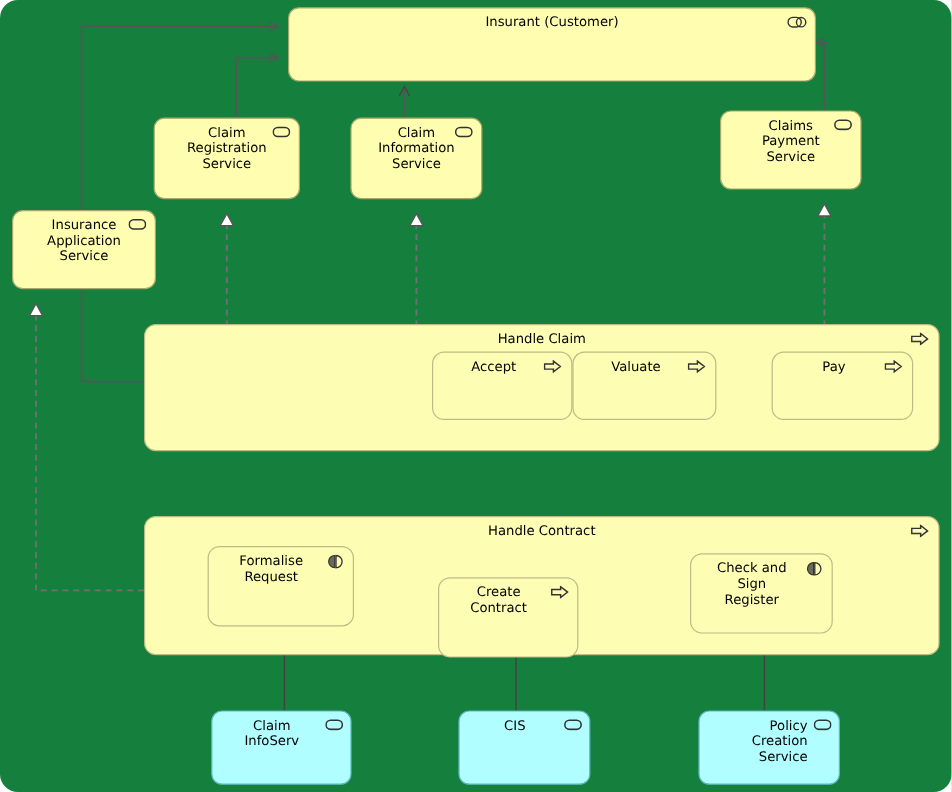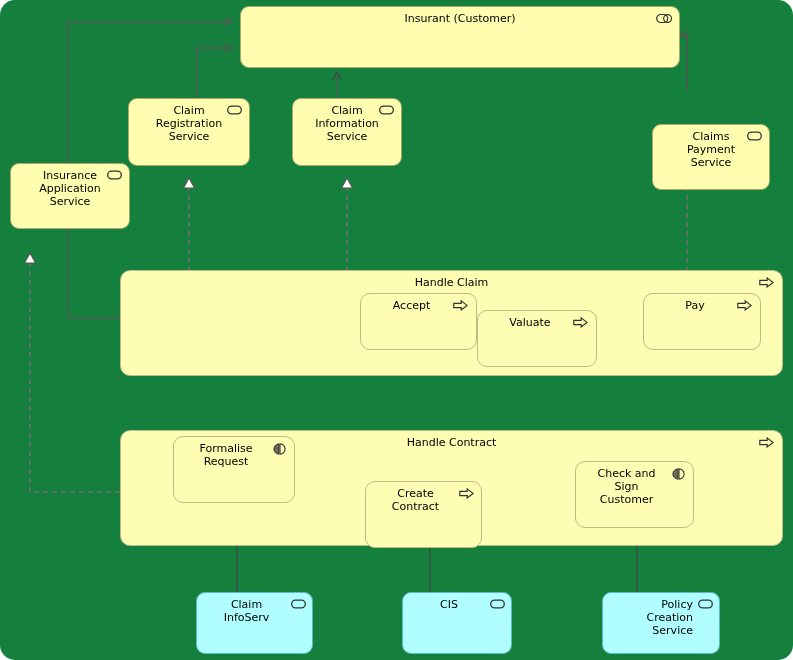--- a/index.html
+++ b/index.html
@@ -17,21 +17,21 @@
     border-radius:15px;
   }
   .node{
     position:absolute;
     box-sizing:border-box;
     border:1px solid #9a9a6a;
     background:#ffffb0;
     border-radius:9px;
   }
   .node.biz{background:#fffeb0;border-color:#a8a86a;}
-  .node.app{background:#b0feff;border-color:#5fb8bb;margin-left:20px;}
+  .node.app{background:#b0feff;border-color:#5fb8bb;}
   .node.container{border-radius:14px;}
   .node.proc{background:#fdfdb4;border-color:#bcbc84;border-radius:10px;}
   .label{
     position:absolute;
     left:0;right:0;
     top:5px;
     text-align:center;
     font-size:11px;
     line-height:13px;
     color:#000;
@@ -140,32 +140,32 @@
     <div class="label">Claim
 Information
 Service</div>
     <div class="icon icon-svc">
       <svg width="15" height="10" viewBox="0 0 15 10">
         <rect x="0.7" y="1.2" width="13.6" height="7.6" rx="3.8" fill="none" stroke="#333" stroke-width="1.3"></rect>
       </svg>
     </div>
   </div>
 
-  <div class="node biz" style="left:652px;top:92px;width:118px;height:66px;margin-top:32px;">
+  <div class="node biz" style="left:600px;top:92px;width:118px;height:66px;">
     <div class="label">Claims
 Payment
 Service</div>
     <div class="icon icon-svc">
       <svg width="15" height="10" viewBox="0 0 15 10">
         <rect x="0.7" y="1.2" width="13.6" height="7.6" rx="3.8" fill="none" stroke="#333" stroke-width="1.3"></rect>
       </svg>
     </div>
   </div>
 
-  <div class="node biz" style="left:10px;top:163px;width:120px;height:66px;">
+  <div class="node biz" style="left:10px;top:175px;width:120px;height:66px;">
     <div class="label">Insurance
 Application
 Service</div>
     <div class="icon icon-svc">
       <svg width="15" height="10" viewBox="0 0 15 10">
         <rect x="0.7" y="1.2" width="13.6" height="7.6" rx="3.8" fill="none" stroke="#333" stroke-width="1.3"></rect>
       </svg>
     </div>
   </div>
 
@@ -181,21 +181,21 @@
 
   <div class="node proc" style="left:312px;top:293px;width:117px;height:57px;margin-left:48px;">
     <div class="label inline">Accept</div>
     <div class="icon">
       <svg width="15" height="11" viewBox="0 0 15 11">
         <path d="M0.8,3.3 L8.2,3.3 L8.2,0.9 L14,5.4 L8.2,9.9 L8.2,7.6 L0.8,7.6 Z" fill="none" stroke="#333" stroke-width="1.2"></path>
       </svg>
     </div>
   </div>
 
-  <div class="node proc" style="left:477px;top:310px;width:120px;height:57px;">
+  <div class="node proc" style="left:477px;top:293px;width:120px;height:57px;">
     <div class="label inline">Valuate</div>
     <div class="icon">
       <svg width="15" height="11" viewBox="0 0 15 11">
         <path d="M0.8,3.3 L8.2,3.3 L8.2,0.9 L14,5.4 L8.2,9.9 L8.2,7.6 L0.8,7.6 Z" fill="none" stroke="#333" stroke-width="1.2"></path>
       </svg>
     </div>
   </div>
 
   <div class="node proc" style="left:643px;top:293px;width:118px;height:57px;">
     <div class="label inline">Pay</div>
@@ -208,42 +208,42 @@
 
   <div class="node proc container" style="left:120px;top:430px;width:663px;height:116px;">
     <div class="label">Handle Contract</div>
     <div class="icon">
       <svg width="15" height="11" viewBox="0 0 15 11">
         <path d="M0.8,3.3 L8.2,3.3 L8.2,0.9 L14,5.4 L8.2,9.9 L8.2,7.6 L0.8,7.6 Z" fill="none" stroke="#333" stroke-width="1.2"></path>
       </svg>
     </div>
   </div>
 
-  <div class="node proc" style="left:173px;top:436px;width:122px;height:67px;">
+  <div class="node proc" style="left:173px;top:455px;width:122px;height:67px;">
     <div class="label inline" style="left:4px;right:20px;">Formalise Request</div>
     <div class="icon" style="right:5px;">
       <svg width="13" height="12" viewBox="0 0 13 12">
         <path d="M6.0,0.9 A5,5 0 0 0 6.0,11.1 Z" fill="#6b6b5a" stroke="#333" stroke-width="1"></path>
         <path d="M7.0,0.9 A5,5 0 0 1 7.0,11.1 Z" fill="none" stroke="#333" stroke-width="1.1"></path>
       </svg>
     </div>
   </div>
 
   <div class="node proc" style="left:365px;top:481px;width:117px;height:67px;padding-left:24px;">
     <div class="label inline" style="left:4px;right:20px;">Create Contract</div>
     <div class="icon" style="right:6px;">
       <svg width="15" height="11" viewBox="0 0 15 11">
         <path d="M0.8,3.3 L8.2,3.3 L8.2,0.9 L14,5.4 L8.2,9.9 L8.2,7.6 L0.8,7.6 Z" fill="none" stroke="#333" stroke-width="1.2"></path>
       </svg>
     </div>
   </div>
 
   <div class="node proc" style="left:575px;top:461px;width:119px;height:67px;">
     <div class="label inline" style="left:4px;right:20px;">Check and Sign
-Customer</div>
+Register</div>
     <div class="icon" style="right:5px;">
       <svg width="13" height="12" viewBox="0 0 13 12">
         <path d="M6.0,0.9 A5,5 0 0 0 6.0,11.1 Z" fill="#6b6b5a" stroke="#333" stroke-width="1"></path>
         <path d="M7.0,0.9 A5,5 0 0 1 7.0,11.1 Z" fill="none" stroke="#333" stroke-width="1.1"></path>
       </svg>
     </div>
   </div>
 
   <div class="node app" style="left:176px;top:592px;width:117px;height:62px;">
     <div class="label inline" style="left:4px;right:20px;">Claim InfoServ</div>

